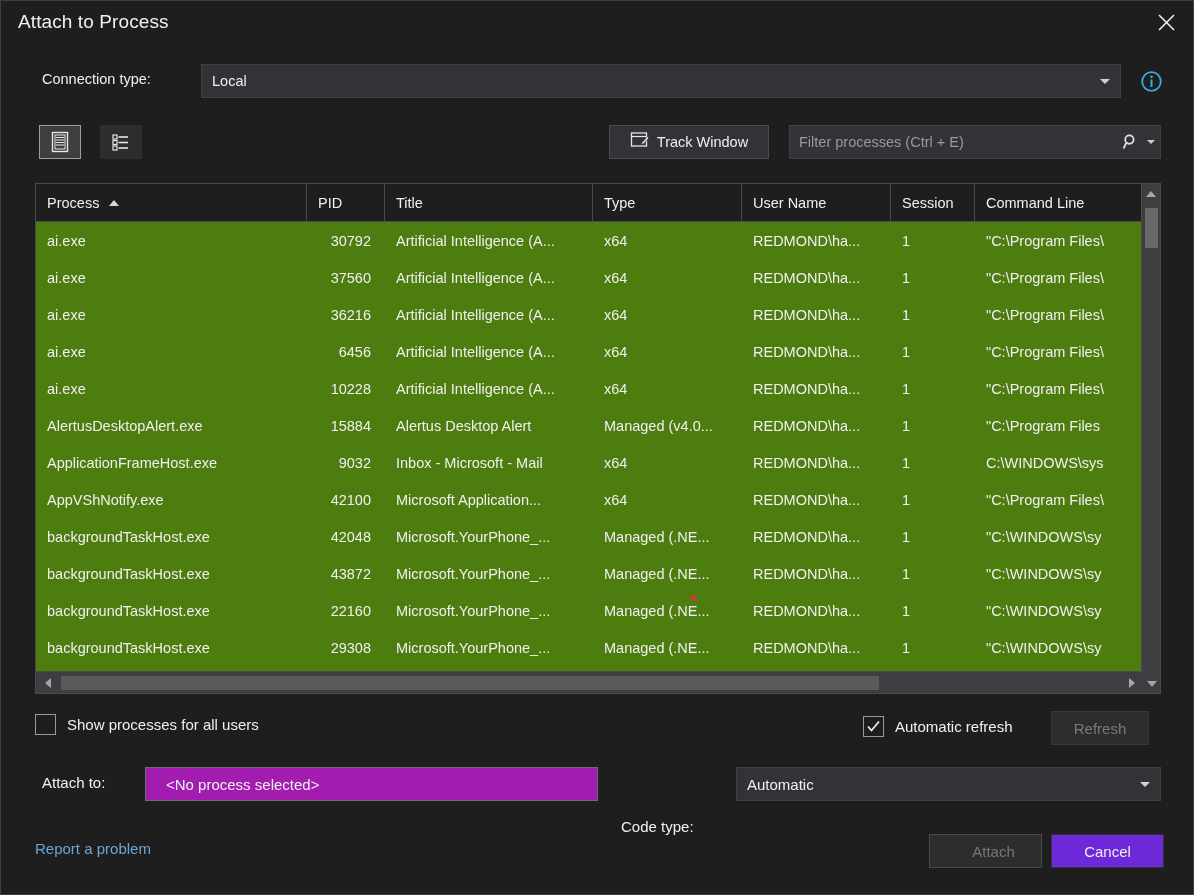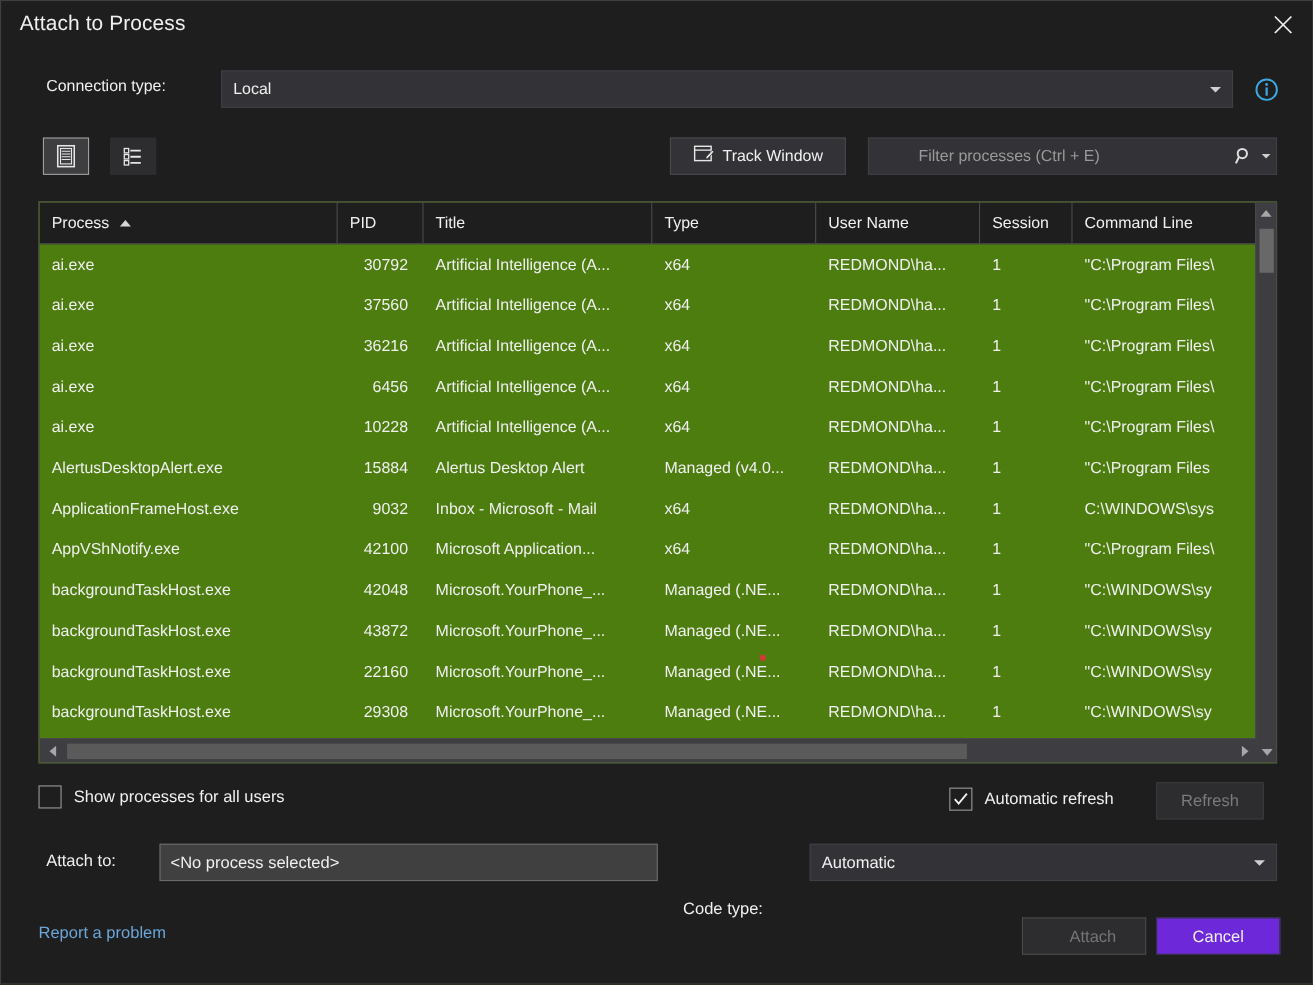--- a/index.html
+++ b/index.html
@@ -80,21 +80,21 @@
     background: #333337; border: 1px solid #4a4a4d;
     display: flex; align-items: center; justify-content: center;
     gap: 7px; cursor: pointer;
   }
   .track-btn .lbl { font-size: 14.5px; color: #f0f0f0; }
 
   .filter-box {
     position: absolute; left: 788px; top: 124px;
     width: 372px; height: 34px;
     background: #333337; border: 1px solid #3f3f46;
-    display: flex; align-items: center; padding-left: 36px;
+    display: flex; align-items: center;
   }
   .filter-box input {
     flex: 1; height: 100%; margin-left: 7px;
     background: transparent; border: none; outline: none;
     color: #f0f0f0; font-size: 14.5px;
     font-family: "Liberation Sans", sans-serif;
   }
   .filter-box input::placeholder { color: #9a9a9a; opacity: 1; }
   .filter-search { width: 22px; display:flex; align-items:center; justify-content:center; cursor: pointer;}
   .filter-caret {
@@ -247,23 +247,23 @@
   #refresh-button {
     left: 1050px; top: 710px; width: 98px; height: 34px;
     background: #2d2d30; border: 1px solid #3a3a3c; color: #7a7a7a;
   }
   .attach-label {
     position: absolute; left: 41px; top: 773px; font-size: 15px;
   }
   .attach-field {
     position: absolute; left: 144px; top: 766px;
     width: 453px; height: 34px;
-    background: #404040; border: 1px solid #6b6b6b;
+    background: #a21caf; border: 1px solid #6b6b6b;
     display: flex; align-items: center;
-    padding-left: 9px; font-size: 15px; color: #f0f0f0;
+    padding-left: 20px; font-size: 15px; color: #f0f0f0;
     cursor: text;
   }
   .codetype-label {
     position: absolute; left: 620px; top: 817px; font-size: 15px;
   }
   .codetype-combo {
     position: absolute; left: 735px; top: 766px;
     width: 425px; height: 34px;
     background: #333337; border: 1px solid #3f3f46;
     display: flex; align-items: center; cursor: pointer;

